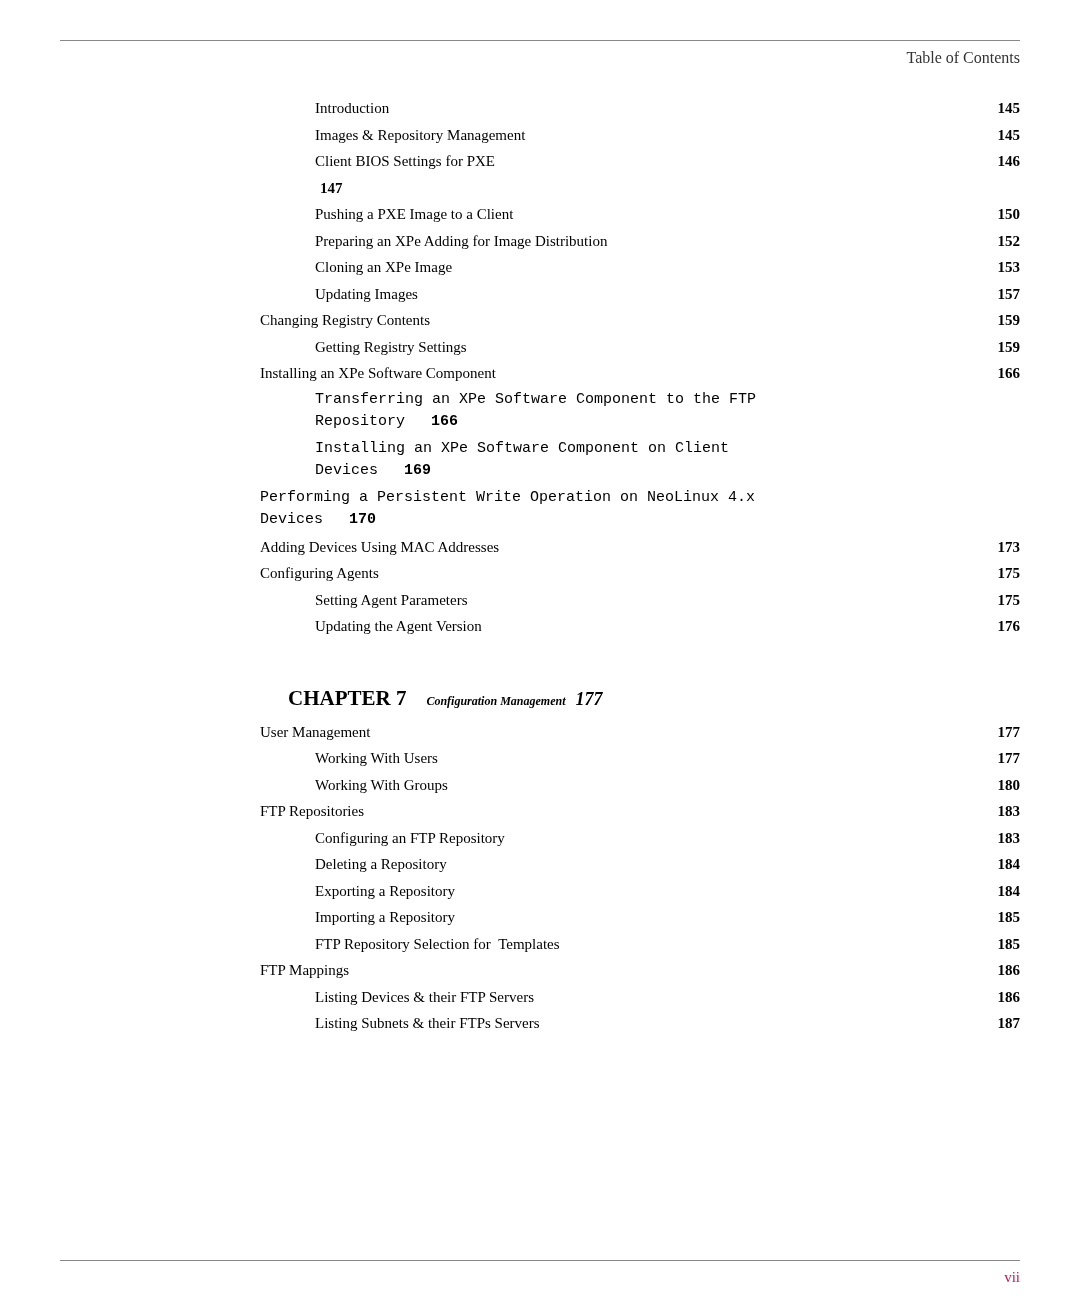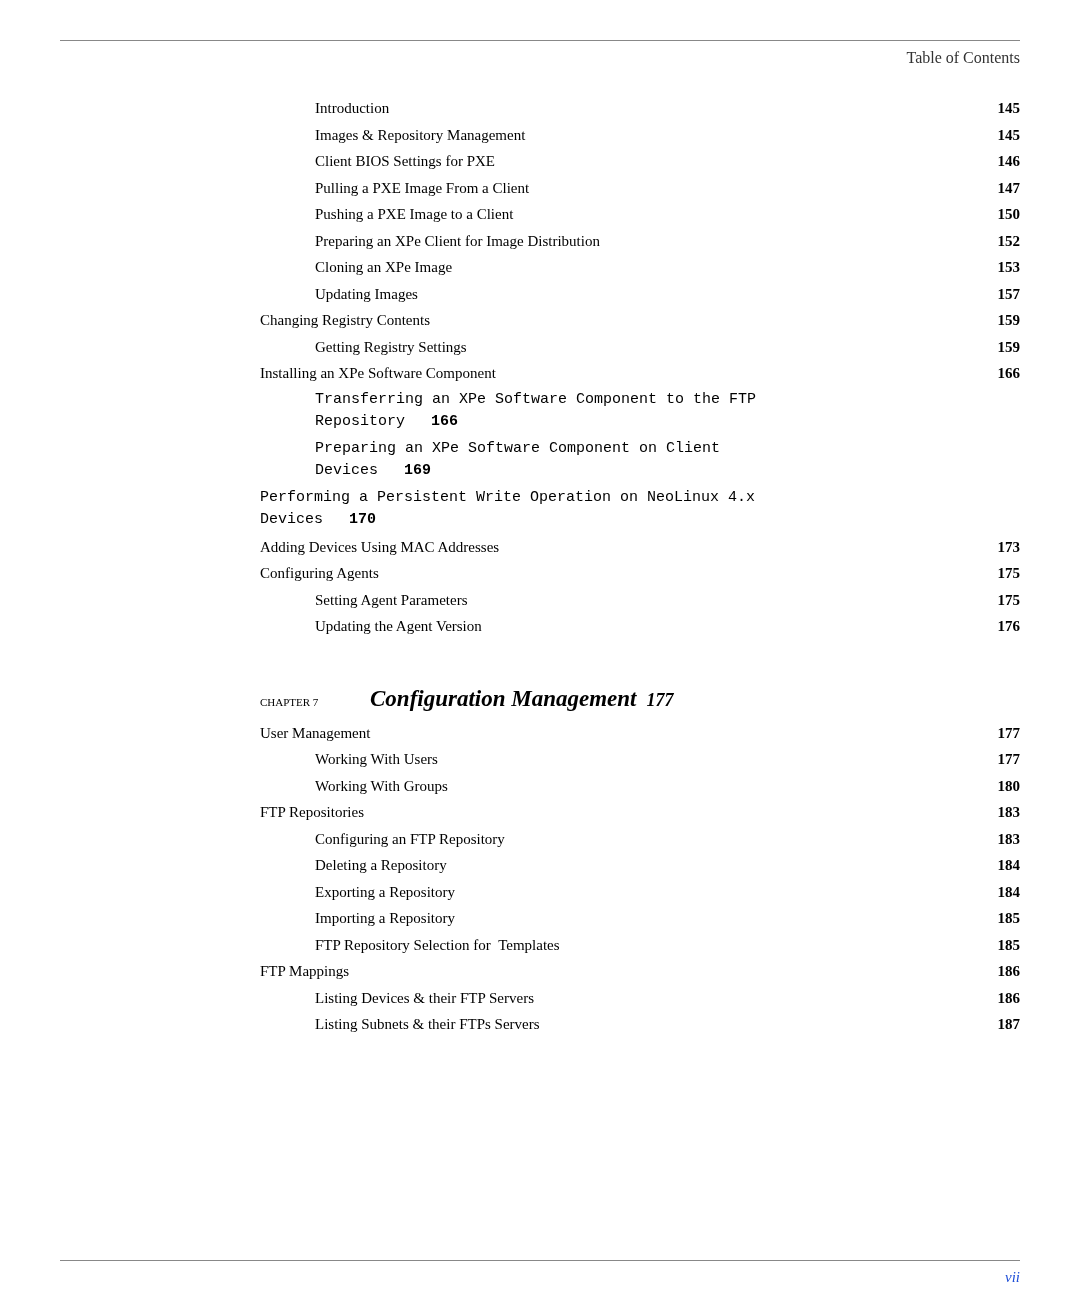--- a/index.html
+++ b/index.html
@@ -82,29 +82,30 @@
     }
 
     .chapter-entry {
       display: flex;
       align-items: baseline;
       margin-top: 28px;
       margin-bottom: 10px;
     }
 
     .chapter-label {
-      font-size: 11px;
-      font-weight: normal;
+      font-size: 21px;
+      font-weight: bold;
       font-family: Georgia, serif;
       margin-right: 20px;
       min-width: 90px;
+      margin-left: 28px;
     }
 
     .chapter-title {
-      font-size: 23px;
+      font-size: 12px;
       font-style: italic;
       font-weight: bold;
       font-family: Georgia, serif;
     }
 
     .chapter-page {
       font-size: 18px;
       font-style: italic;
       font-weight: bold;
       font-family: Georgia, serif;
@@ -136,23 +137,22 @@
     .multiline-entry .entry-page {
       font-weight: bold;
       margin-left: 8px;
       white-space: nowrap;
     }
 
     .page-number-footer {
       position: absolute;
       bottom: 25px;
       right: 60px;
-      font-style: italic;
       font-size: 15px;
-      color: #1d4ed8;
+      color: #be185d;
     }
 
     .spacer {
       height: 8px;
     }
   </style>
 </head>
 <body>
 
 <div class="page">
@@ -170,29 +170,28 @@
     </div>
     <div class="toc-entry level2">
       <span class="entry-text">Images &amp; Repository Management</span>
       <span class="entry-page">145</span>
     </div>
     <div class="toc-entry level2">
       <span class="entry-text">Client BIOS Settings for PXE</span>
       <span class="entry-page">146</span>
     </div>
     <div class="toc-entry level2">
-      <span class="entry-text">Pulling a PXE Image From a Client</span>
       <span class="entry-page">147</span>
     </div>
     <div class="toc-entry level2">
       <span class="entry-text">Pushing a PXE Image to a Client</span>
       <span class="entry-page">150</span>
     </div>
     <div class="toc-entry level2">
-      <span class="entry-text">Preparing an XPe Client for Image Distribution</span>
+      <span class="entry-text">Preparing an XPe Adding for Image Distribution</span>
       <span class="entry-page">152</span>
     </div>
     <div class="toc-entry level2">
       <span class="entry-text">Cloning an XPe Image</span>
       <span class="entry-page">153</span>
     </div>
     <div class="toc-entry level2">
       <span class="entry-text">Updating Images</span>
       <span class="entry-page">157</span>
     </div>
@@ -215,21 +214,21 @@
       <div class="entry-first-line">
         <span class="entry-text">Transferring an XPe Software Component to the FTP</span>
       </div>
       <div class="entry-continuation">
         <span>Repository&nbsp;&nbsp;</span><span class="entry-page">166</span>
       </div>
     </div>
 
     <div class="multiline-entry level2">
       <div class="entry-first-line">
-        <span class="entry-text">Preparing an XPe Software Component on Client</span>
+        <span class="entry-text">Installing an XPe Software Component on Client</span>
       </div>
       <div class="entry-continuation">
         <span>Devices&nbsp;&nbsp;</span><span class="entry-page">169</span>
       </div>
     </div>
 
     <div class="multiline-entry level1">
       <div class="entry-first-line">
         <span class="entry-text">Performing a Persistent Write Operation on NeoLinux 4.x</span>
       </div>

